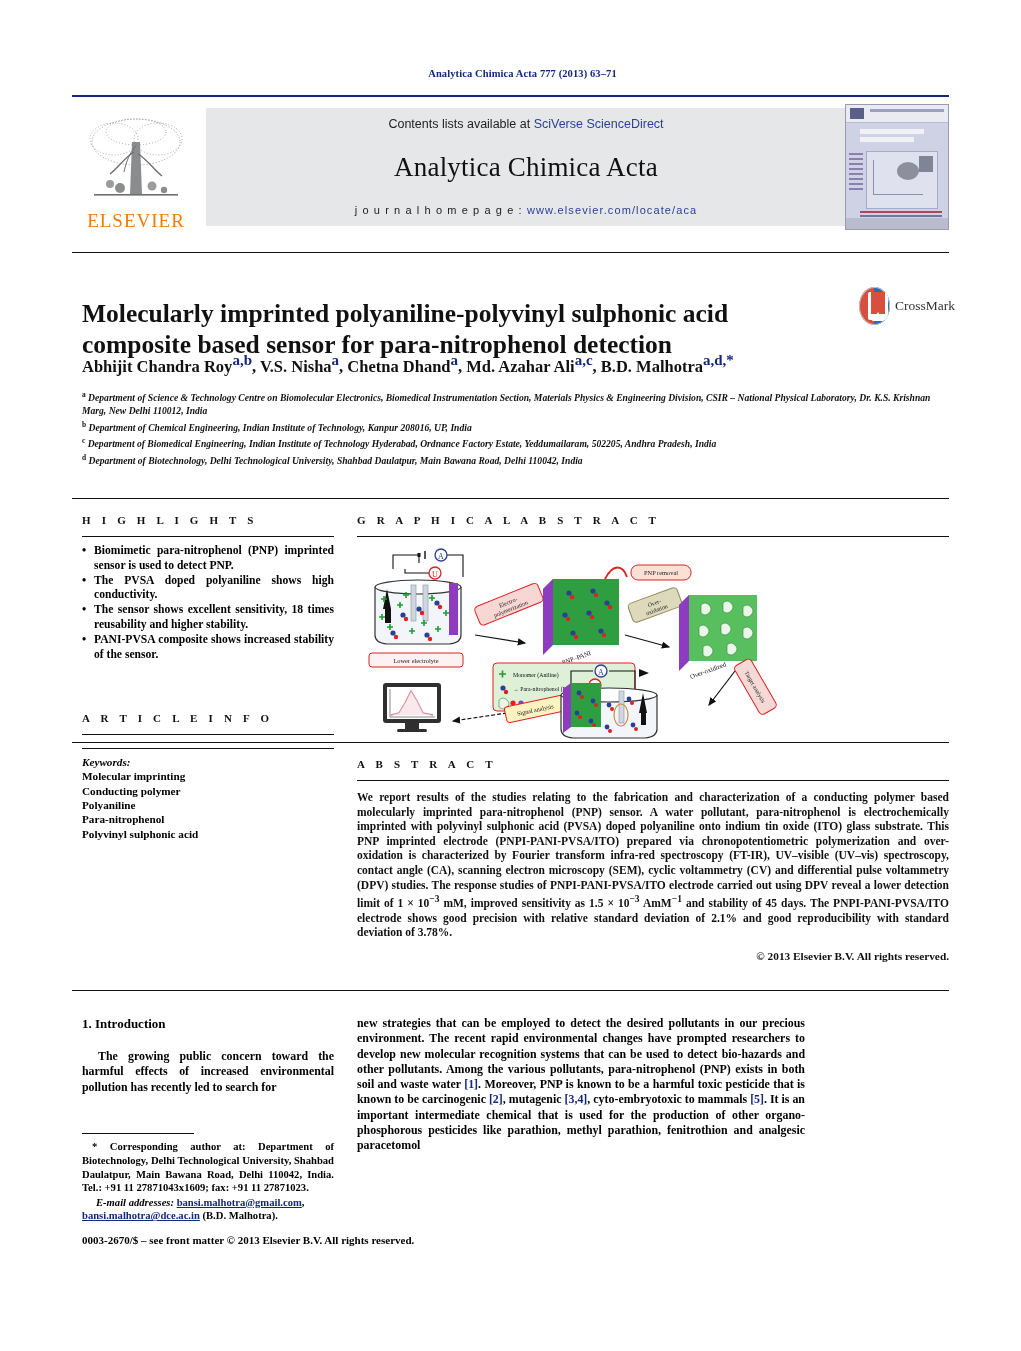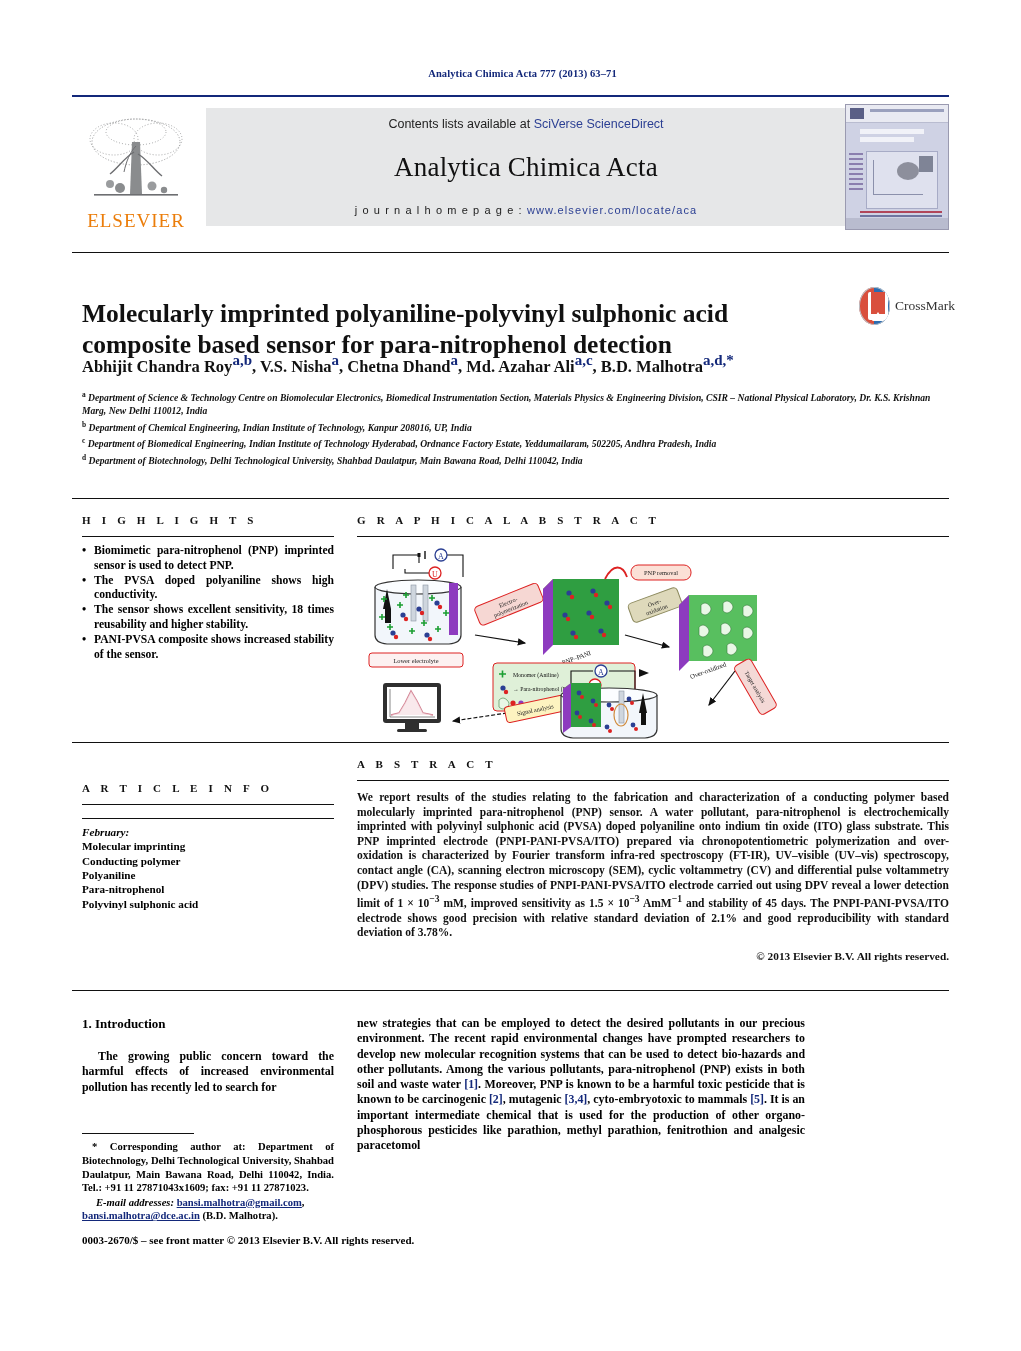--- a/index.html
+++ b/index.html
@@ -445,26 +445,26 @@
             <circle cx="276" cy="182" r="2.4" fill="#2b3f93"></circle>
               <circle cx="279" cy="186" r="2" fill="#d22"></circle>
           </g>
         </g>
       </svg>
     </div>
   </div>
 
   <div class="block-rule" style="top:742px;"></div>
 
-  <div class="col-left" style="top:782px;">
+  <div class="col-left" style="top:712px;">
     <div class="sec-head">A R T I C L E   I N F O</div>
     <div class="thin-rule" style="margin-top:10px;margin-bottom:6px;"></div>
     <div class="thin-rule" style="margin-top:13px;margin-bottom:6px;"></div>
     <div class="info-body">
-      <div class="it">February:</div>
+      <div class="it">Keywords:</div>
       <div>Molecular imprinting</div>
       <div>Conducting polymer</div>
       <div>Polyaniline</div>
       <div>Para-nitrophenol</div>
       <div>Polyvinyl sulphonic acid</div>
     </div>
   </div>
 
   <div class="col-right" style="top:758px;">
     <div class="sec-head">A B S T R A C T</div>

